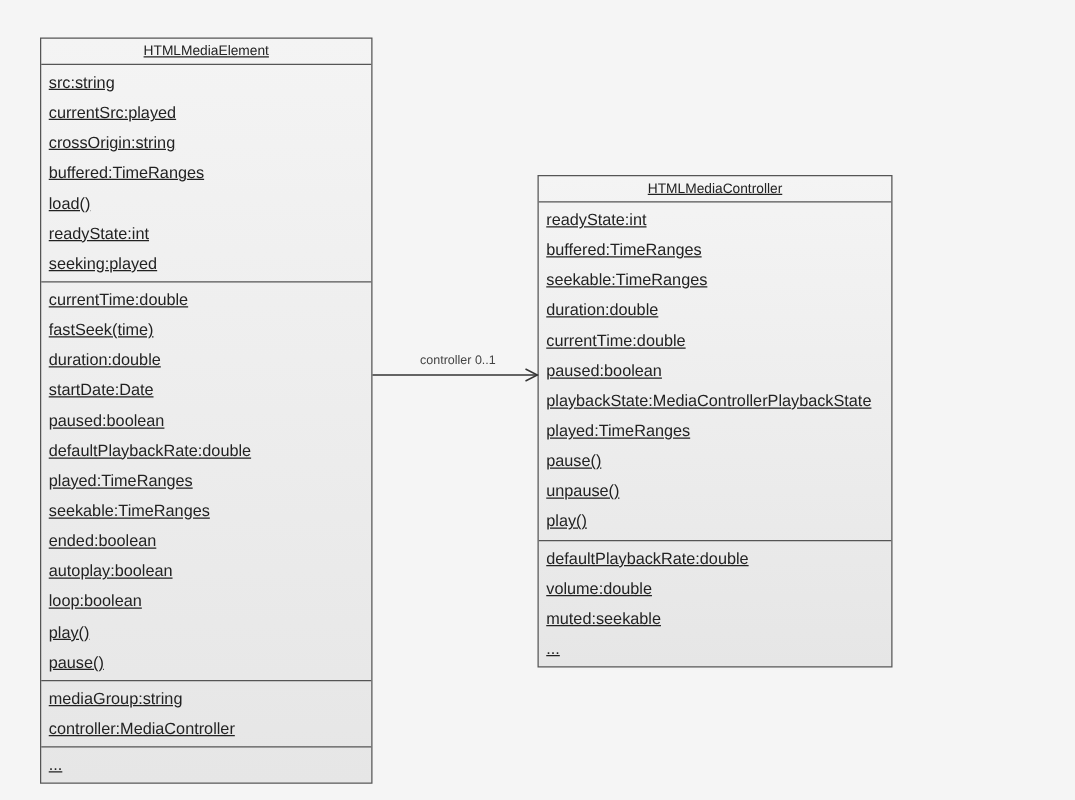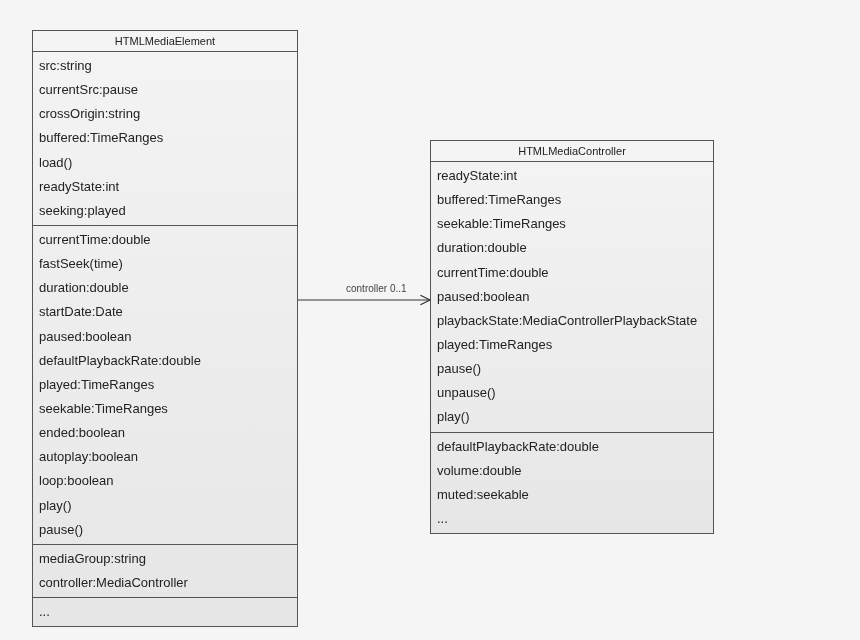--- a/index.html
+++ b/index.html
@@ -16,20 +16,21 @@
   .canvas {
     position: relative;
     width: 860px;
     height: 640px;
   }
   .uml-box {
     position: absolute;
     border: 1px solid #555;
     background: linear-gradient(to bottom, #f4f4f4 0%, #e6e6e6 100%);
     box-sizing: border-box;
+    text-decoration: underline;
   }
   .uml-title {
     text-align: center;
     padding: 4px 6px;
     border-bottom: 1px solid #555;
     font-size: 11px;
   }
   .uml-section {
     border-bottom: 1px solid #555;
     padding: 2px 0;
@@ -61,21 +62,21 @@
 </style>
 </head>
 <body>
 
 <div class="canvas">
 
   <div class="uml-box" id="box-left" style="left:32px; top:30px; width:266px;">
     <div class="uml-title">HTMLMediaElement</div>
   <div class="uml-section">
         <div class="uml-row">src:string</div>
-        <div class="uml-row">currentSrc:pause</div>
+        <div class="uml-row">currentSrc:played</div>
         <div class="uml-row">crossOrigin:string</div>
         <div class="uml-row">buffered:TimeRanges</div>
         <div class="uml-row">load()</div>
         <div class="uml-row">readyState:int</div>
         <div class="uml-row">seeking:played</div>
       </div>
       <div class="uml-section">
         <div class="uml-row">currentTime:double</div>
         <div class="uml-row">fastSeek(time)</div>
         <div class="uml-row">duration:double</div>
@@ -123,15 +124,15 @@
     </div>
 
   <svg class="connector">
     <defs>
       <marker id="arrowhead" markerWidth="10" markerHeight="10" refX="9" refY="5" orient="auto">
         <path d="M1,1 L9,5 L1,9" fill="none" stroke="#333" stroke-width="1"></path>
       </marker>
     </defs>
     <line x1="298" y1="300" x2="430" y2="300" stroke="#333" stroke-width="1.2" marker-end="url(#arrowhead)"></line>
   </svg>
-  <div class="assoc-label" style="left:336px; top:283px;margin-left:10px;">controller  0..1</div>
+  <div class="assoc-label" style="left:336px; top:283px;">controller  0..1</div>
 
 </div>
 
 </body></html>

